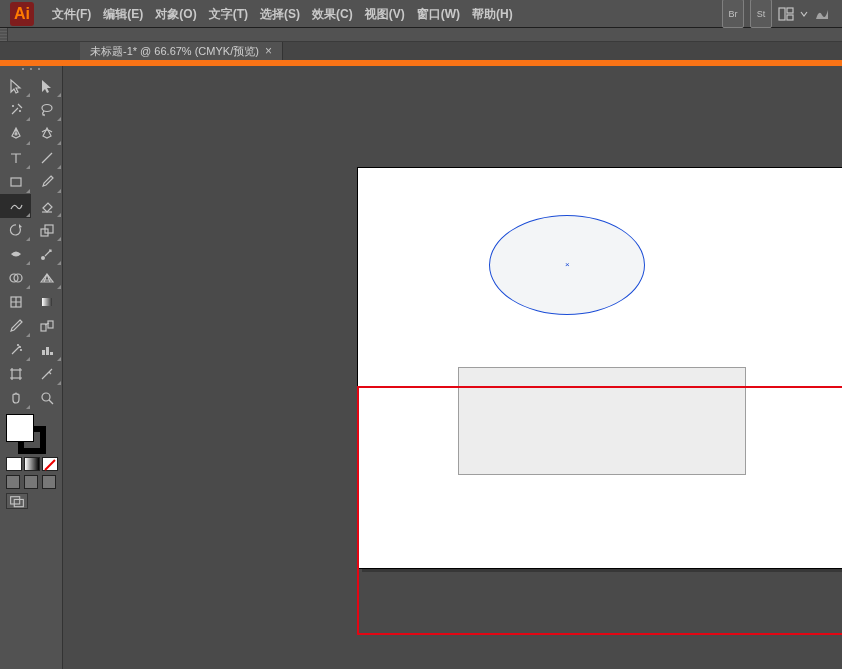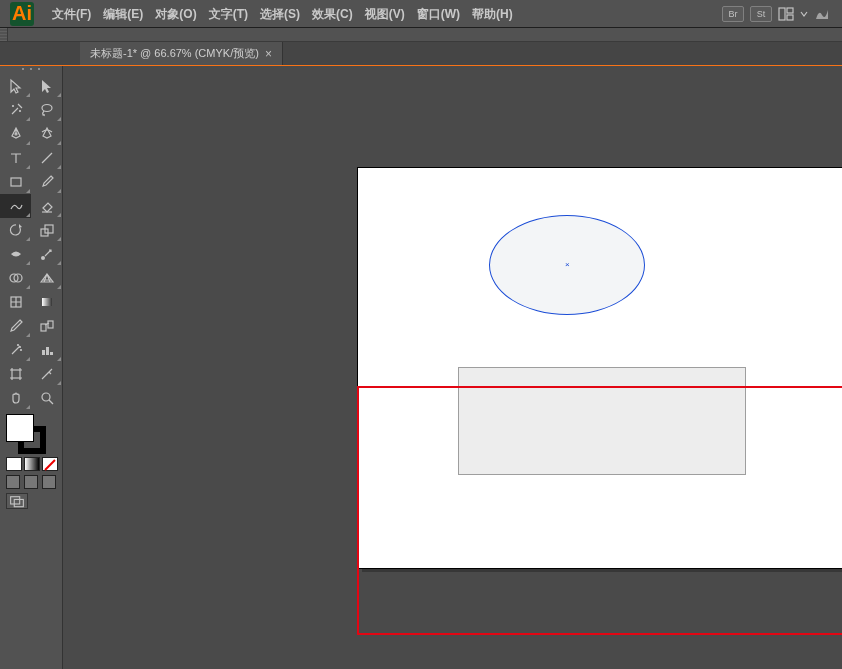--- a/index.html
+++ b/index.html
@@ -1,31 +1,31 @@
 <!DOCTYPE html>
 <html><head>
 <meta charset="utf-8">
 <style>
   * { margin:0; padding:0; box-sizing:border-box; }
   body { font-family:"Microsoft YaHei","Segoe UI",Arial,sans-serif; font-size:12px; color:#d8d8d8; background:#4a4a4a; width:842px; height:669px; overflow:hidden; }
   
   .menubar { height:28px; background:#525252; display:flex; align-items:center; padding-left:10px; border-bottom:1px solid #1e1e1e; }
-  .ai-logo { width:24px; height:24px; background:#14532d; color:#ff7c00; display:flex; align-items:center; justify-content:center; font-weight:bold; font-size:20px; border-radius:3px; margin-right:12px; }
+  .ai-logo { width:24px; height:24px; background:#7f1d1d; color:#ff7c00; display:flex; align-items:center; justify-content:center; font-weight:bold; font-size:16px; border-radius:3px; margin-right:12px; }
   .menu-items { display:flex; gap:0; }
   .menu-item { padding:0 6px; line-height:28px; cursor:default; color:#c9c9c9;font-weight:bold; }
   .menubar-right { margin-left:auto; display:flex; gap:6px; padding-right:12px; align-items:center; }
-  .icon-box { width:22px; height:16px; background:#6e6e6e; display:flex; align-items:center; justify-content:center; font-size:9px; color:#c0c0c0; border:1px solid #808080; border-radius:2px; }
+  .icon-box { width:22px; height:29px; background:#6e6e6e; display:flex; align-items:center; justify-content:center; font-size:9px; color:#c0c0c0; border:1px solid #808080; border-radius:2px; }
   .icon-box.dim { background:#5a5a5a; }
   .win-btn { width:16px; height:14px; display:inline-block; }
   .win-btn svg { width:100%; height:100%; }
   
   .controlbar { height:14px; background:#525252; border-bottom:1px solid #3a3a3a; display:flex; }
   .ctrl-handle { width:8px; height:100%; border-right:1px solid #3a3a3a; background:repeating-linear-gradient(0deg,#606060 0 1px,#525252 1px 3px); }
   
-  .tabbar { height:24px; background:#454545; display:flex; align-items:stretch; padding-left:80px; border-bottom:1px solid #f97316; }
+  .tabbar { height:24px; background:#454545; display:flex; align-items:stretch; padding-left:80px; border-bottom:6px solid #f97316; }
   .tab { background:#525252; padding:0 10px; display:flex; align-items:center; gap:6px; font-size:11px; color:#cfcfcf; border-right:1px solid #333; }
   .tab-close { font-size:12px; color:#c0c0c0; }
   
   .workspace { display:flex; height:calc(669px - 28px - 14px - 24px); }
   
   .tools { width:63px; background:#525252; border-right:1px solid #333; display:flex; flex-direction:column; align-items:stretch; }
   .tool-grip { height:8px; display:flex; align-items:center; justify-content:center; }
   .tool-grip .dots { width:18px; height:4px; display:flex; justify-content:space-between; }
   .tool-grip .dots span { width:2px; height:2px; background:#8d8d8d; }
   .tool-grid { display:grid; grid-template-columns:1fr 1fr; }

